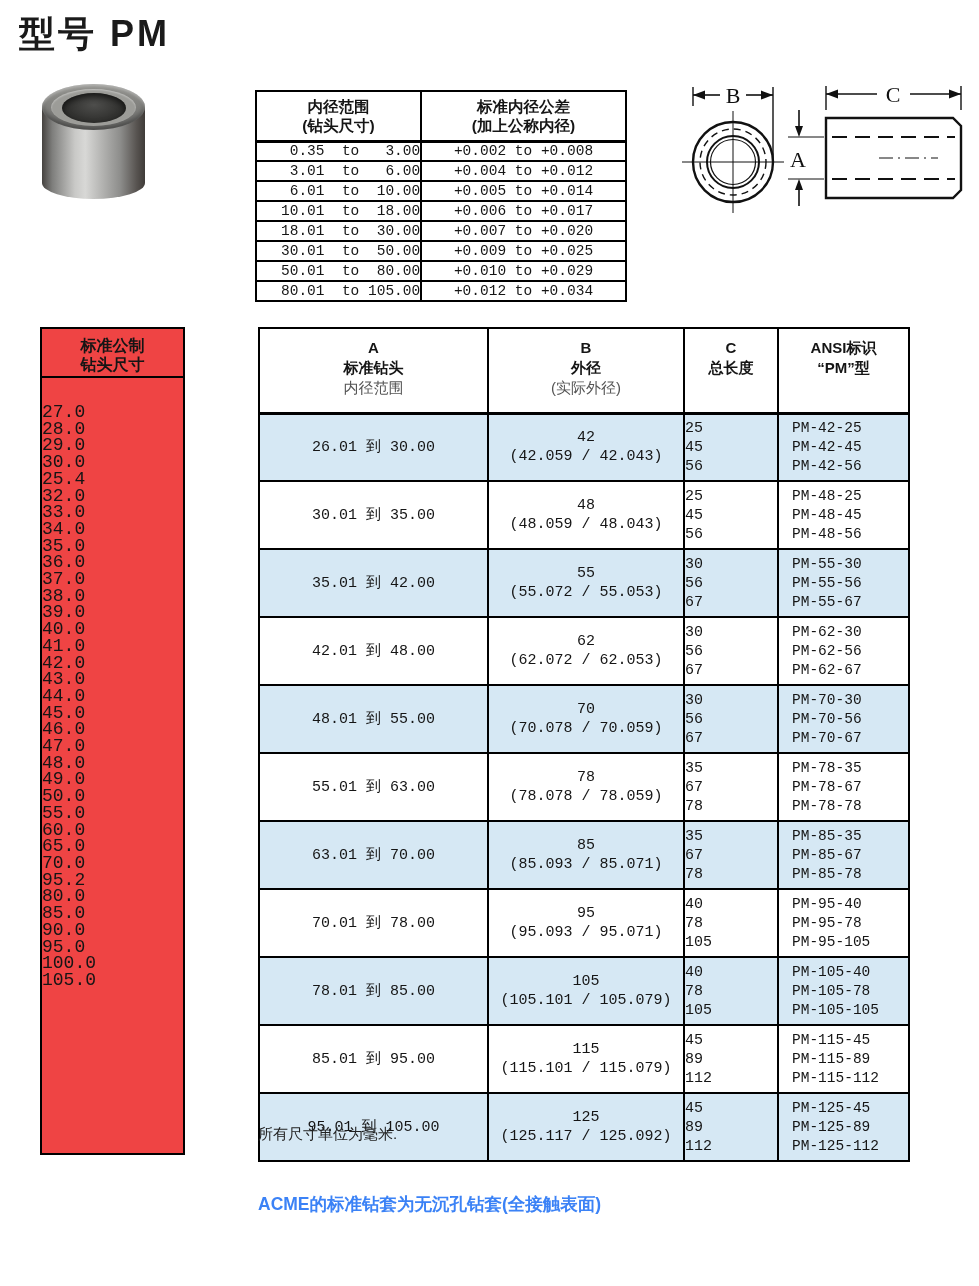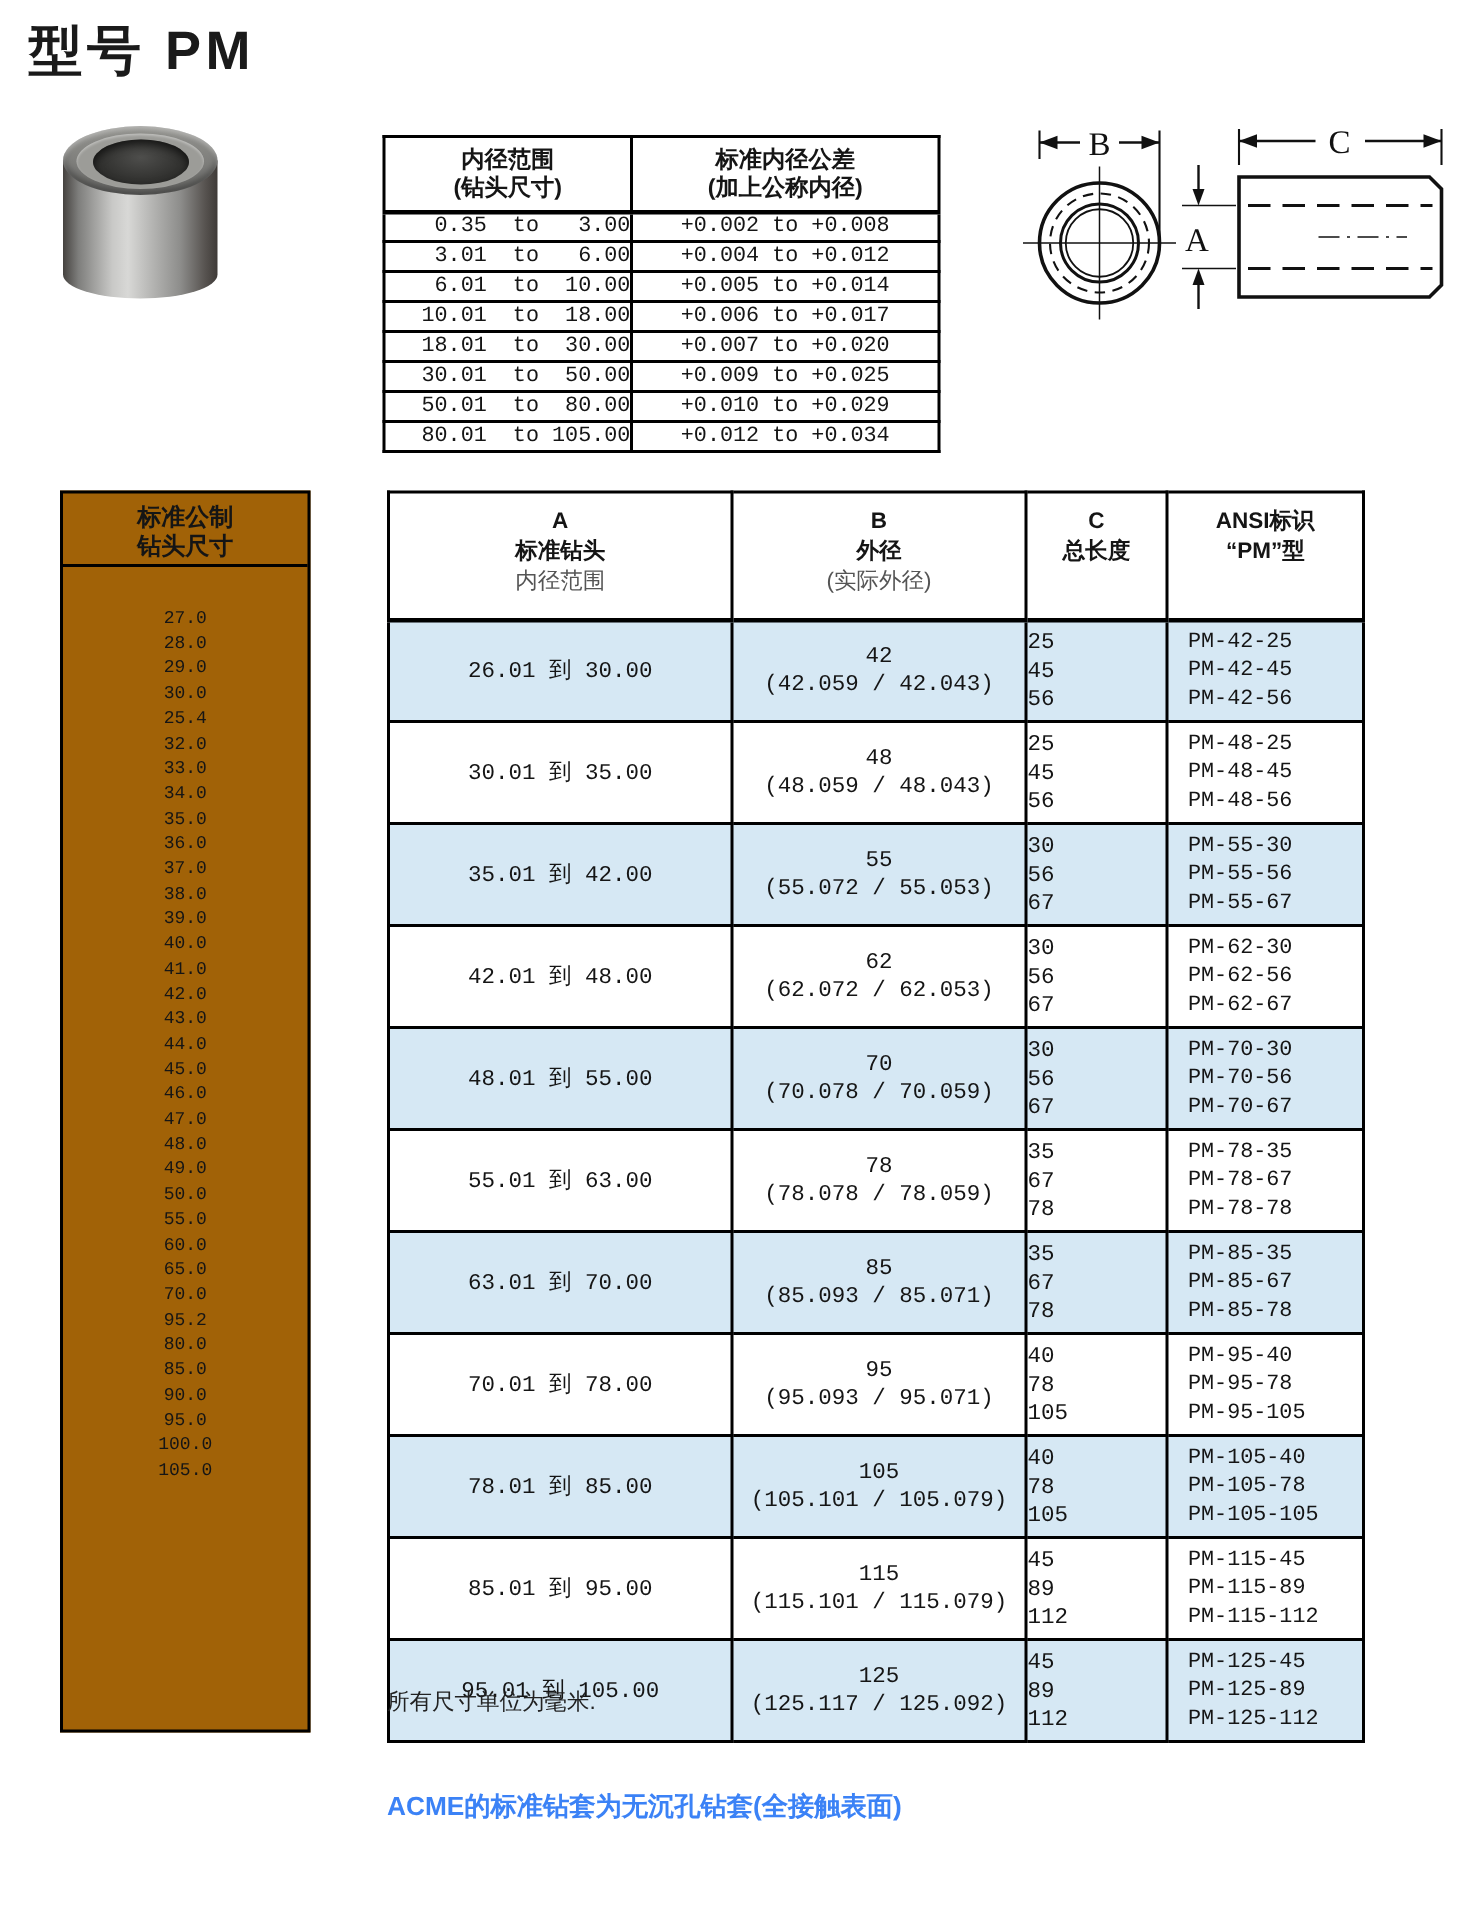--- a/index.html
+++ b/index.html
@@ -35,26 +35,26 @@
   #tol-table td.tol-range { text-align:right; padding-left:24px; white-space:pre; }
   #tol-table td.tol-val { text-align:center; white-space:pre; }
 
   
   #diagram { position:absolute; left:676px; top:80px; }
   #diagram text { font-family:"Liberation Serif",serif; fill:#111; }
   #diagram line, #diagram path, #diagram circle { stroke:#111; fill:none; }
   #diagram polygon { fill:#111; stroke:none; }
 
   
-  #drill-panel { position:absolute; left:40px; top:327px; width:167px; height:828px;
-      border:2.5px solid #000; background:#a16207; }
+  #drill-panel { position:absolute; left:40px; top:327px; width:145px; height:828px;
+      border:2.5px solid #000; background:#ef4444; }
   #drill-panel .dp-header { text-align:center; font-size:16px; font-weight:600; line-height:19px;
       padding-top:7px; height:49px; border-bottom:2.5px solid #000; }
-  #drill-list { padding-top:26px; text-align:center; font-family:"Liberation Mono",monospace;
-      font-size:12px; }
+  #drill-list { padding-top:26px; text-align:left; font-family:"Liberation Mono",monospace;
+      font-size:18px; }
   #drill-list .drill-item { line-height:16.7px; }
 
   
   #main-table { position:absolute; left:258px; top:327px; width:650px; border-collapse:collapse;
       table-layout:fixed; font-family:"Liberation Mono",monospace; }
   #main-table th, #main-table td { border:2px solid #000; }
   #main-table th { height:85px; vertical-align:top; padding-top:9px; font-weight:600;
       font-size:15px; line-height:20px; border-bottom:3px solid #000;
       font-family:"Liberation Sans",sans-serif; }
   #main-table th .sub { font-weight:400; color:#555; }

